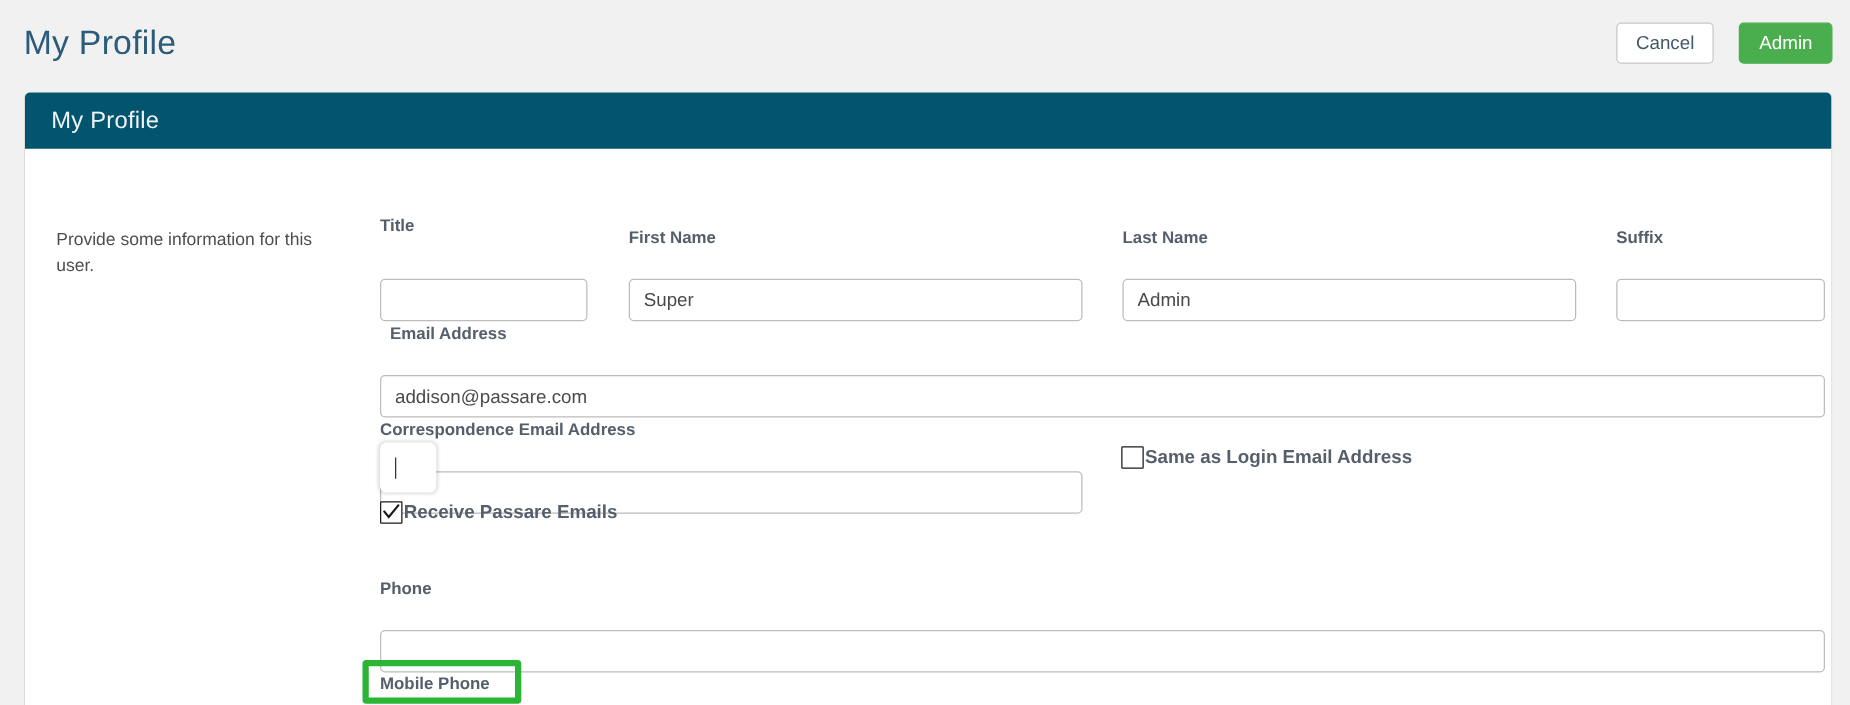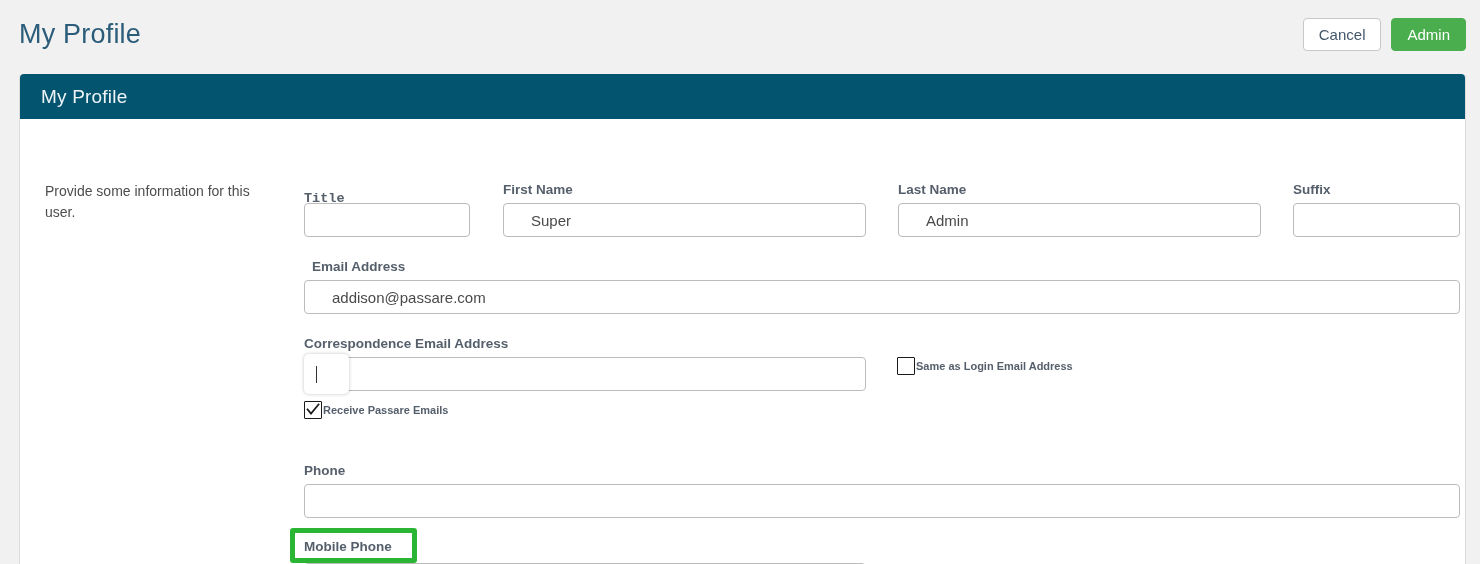--- a/index.html
+++ b/index.html
@@ -38,21 +38,21 @@
     color: #2b5c7a;
     letter-spacing: 0.2px;
     line-height: 34px;
     white-space: nowrap;
   }
   .topbar-actions {
     position: absolute;
     right: 14px;
     top: 18px;
     display: flex;
-    gap: 10px;
+    gap: 20px;
     align-items: center;
   }
   .btn {
     font-family: "Liberation Sans", sans-serif;
     font-size: 15px;
     line-height: 1;
     border-radius: 4px;
     cursor: pointer;
     padding: 0 15px;
     height: 33px;
@@ -137,22 +137,23 @@
 
   .fld-input {
     position: absolute;
     background: #ffffff;
     border: 1px solid #bcbcbc;
     border-radius: 4px;
     height: 34px;
     font-family: "Liberation Sans", sans-serif;
     font-size: 15px;
     color: #4a4a4a;
-    padding: 0 27px;
+    padding: 0 11px;
     outline: none;
+    margin-top: 20px;
   }
   .fld-input::placeholder { color: #4a4a4a; opacity: 1; }
 
   
   .focus-caret-box {
     position: absolute;
     background: #ffffff;
     border-radius: 5px;
     box-shadow: 0 0 3px 1px rgba(0,0,0,0.14);
     display: flex;
@@ -176,21 +177,21 @@
     width: 18px;
     height: 18px;
     background: #ffffff;
     border: 1.6px solid #1a1a1a;
     border-radius: 1px;
     position: relative;
     flex: 0 0 auto;
   }
   .cb-box svg { position: absolute; left: 1px; top: 1px; }
   .cb-label {
-    font-size: 11px;
+    font-size: 15px;
     font-weight: bold;
     color: #555f6b;
     line-height: 16px;
     white-space: nowrap;
     margin-left: 1px;
   }
 
   
   .highlight-box {
     position: absolute;
@@ -219,21 +220,21 @@
     <div class="panel-header">
       <span class="panel-header-title">My Profile</span>
     </div>
 
     <div class="panel-body">
 
       <div class="help-text">Provide some information for this user.</div>
 
       <div class="form-area">
 
-        <label class="fld-label" style="left:20px; top:72px;font-family:Liberation Mono, monospace;">Title</label>
+        <label class="fld-label" style="left:20px; top:54px;">Title</label>
         <input class="fld-input" style="left: 20px; top: 84px; width: 166px;" type="text" value="">
 
         <label class="fld-label" style="left:219px; top:63px;">First Name</label>
         <input class="fld-input" style="left: 219px; top: 84px; width: 363px;" type="text" value="Super">
 
         <label class="fld-label" style="left:614px; top:63px;">Last Name</label>
         <input class="fld-input" style="left: 614px; top: 84px; width: 363px;" type="text" value="Admin">
 
         <label class="fld-label" style="left:1009px; top:63px;text-align:right;">Suffix</label>
         <input class="fld-input" style="left: 1009px; top: 84px; width: 167px;" type="text" value="">

